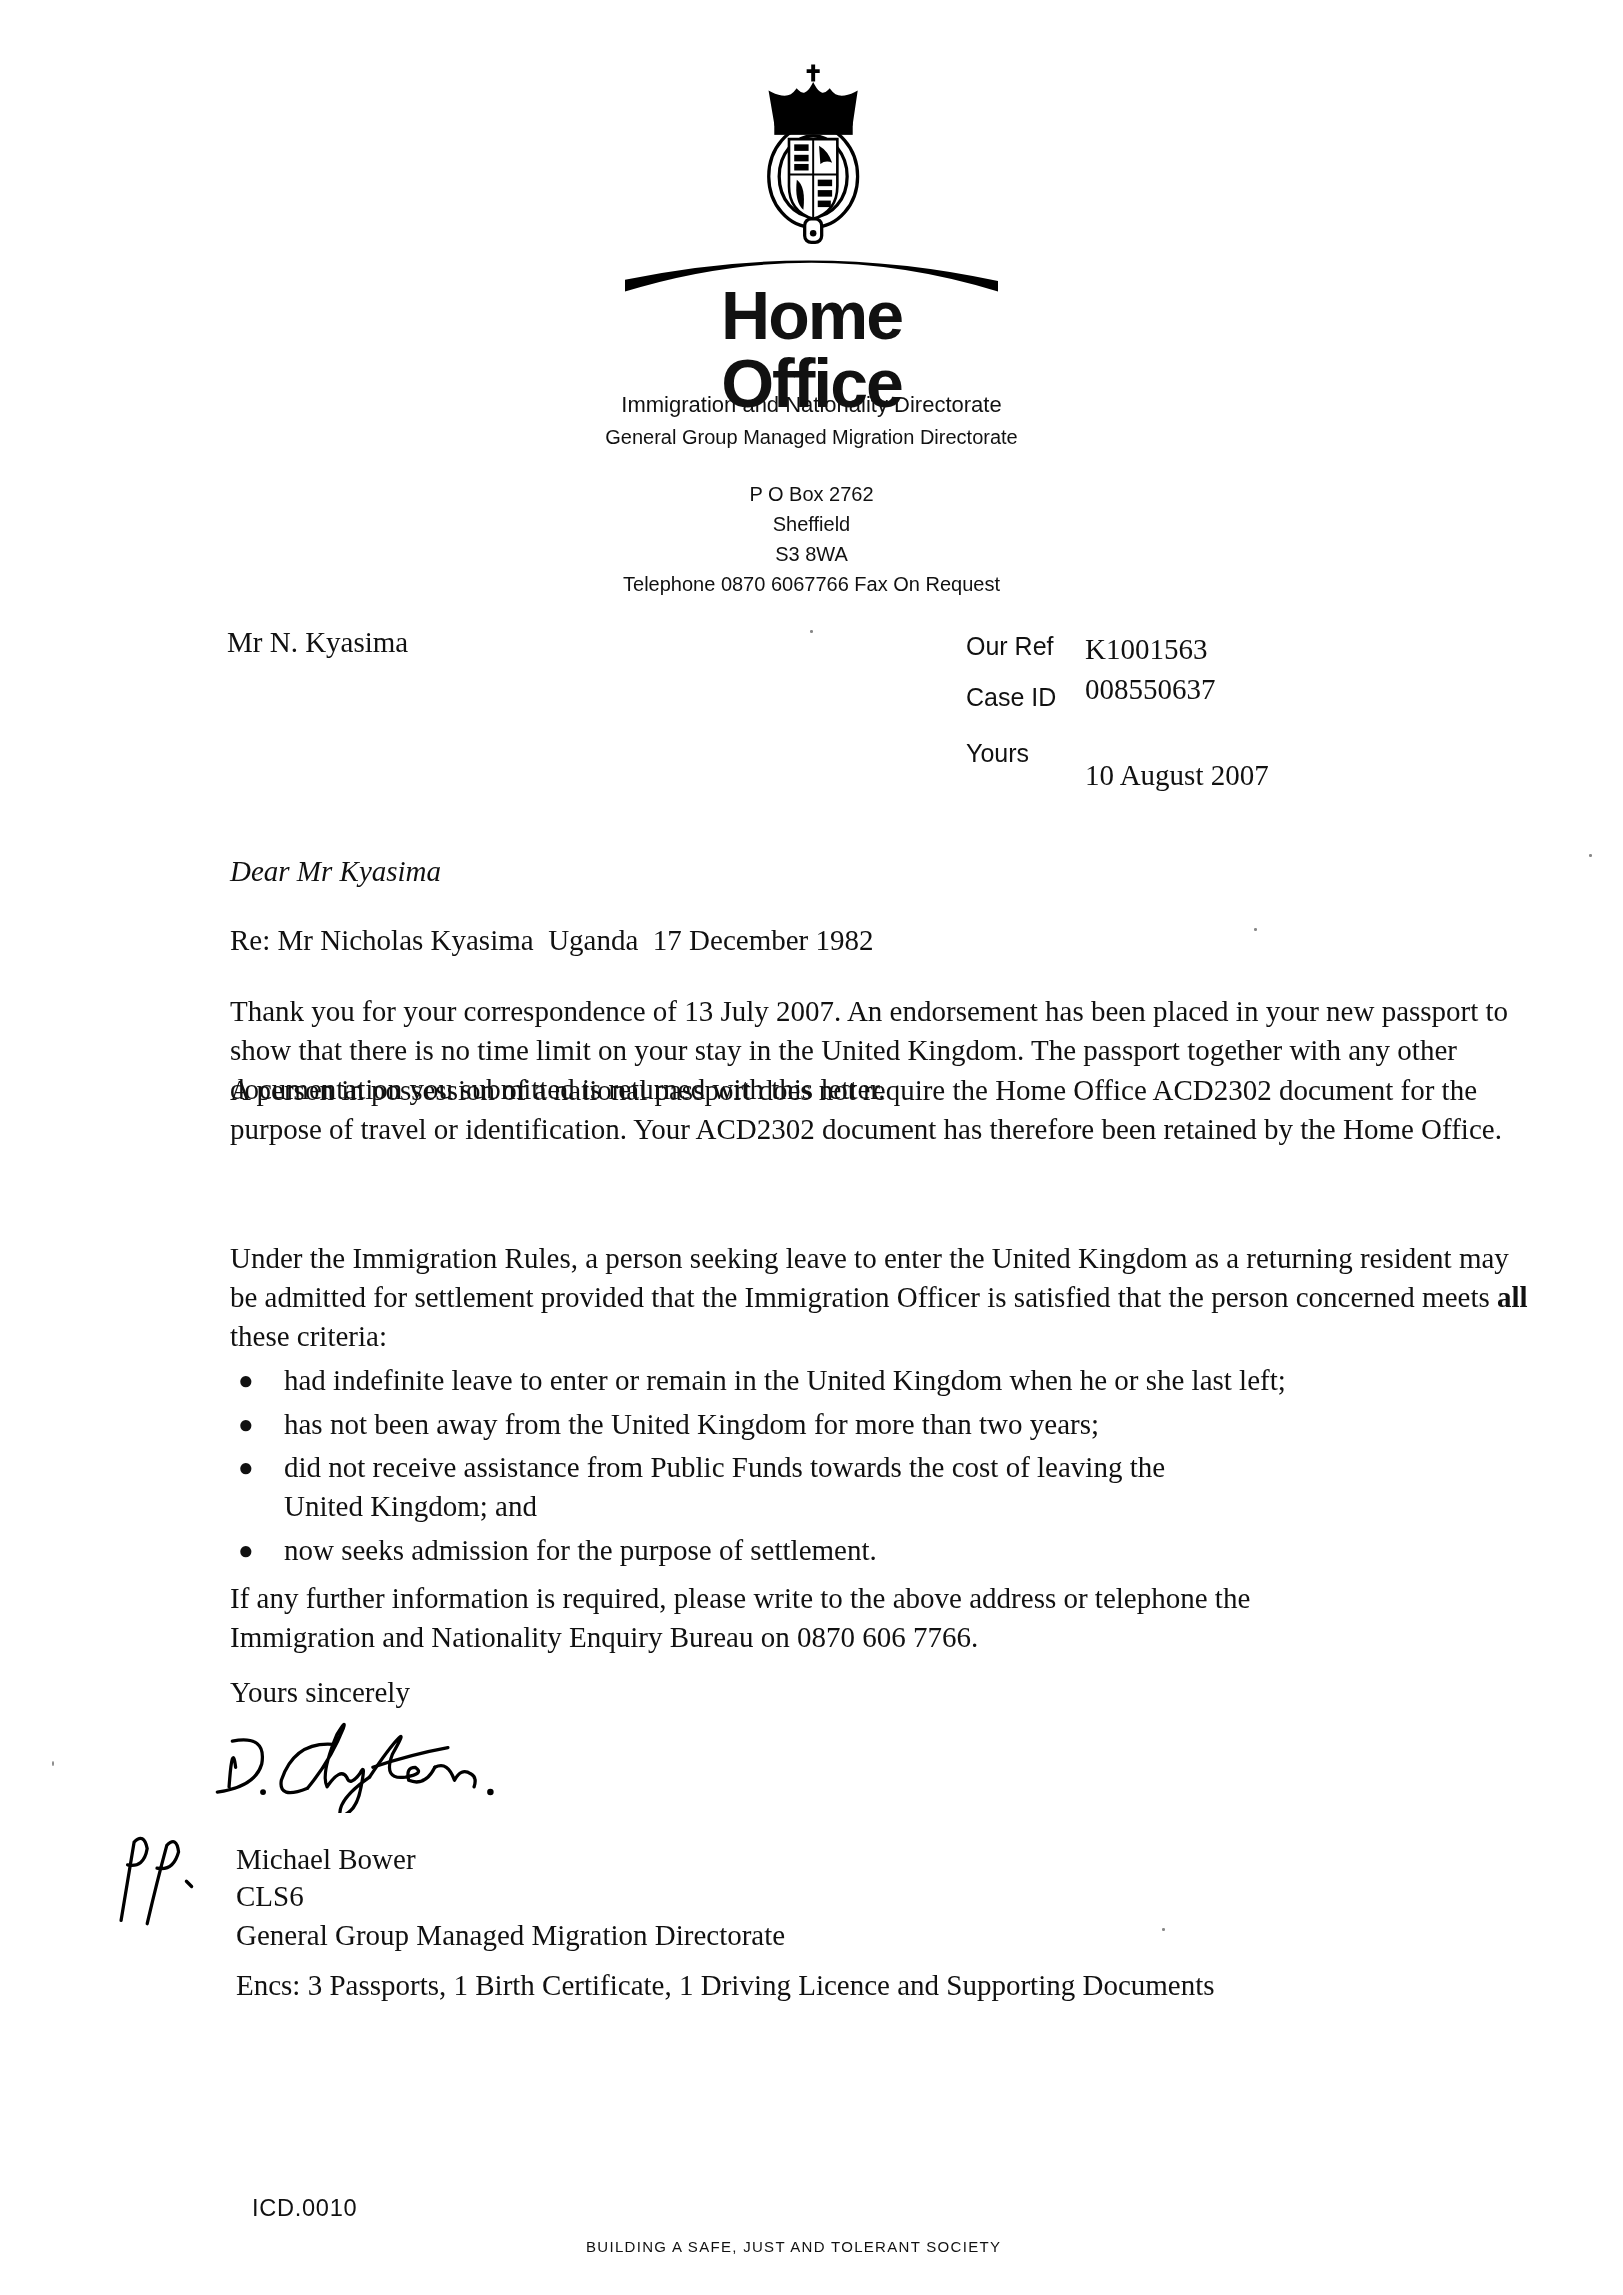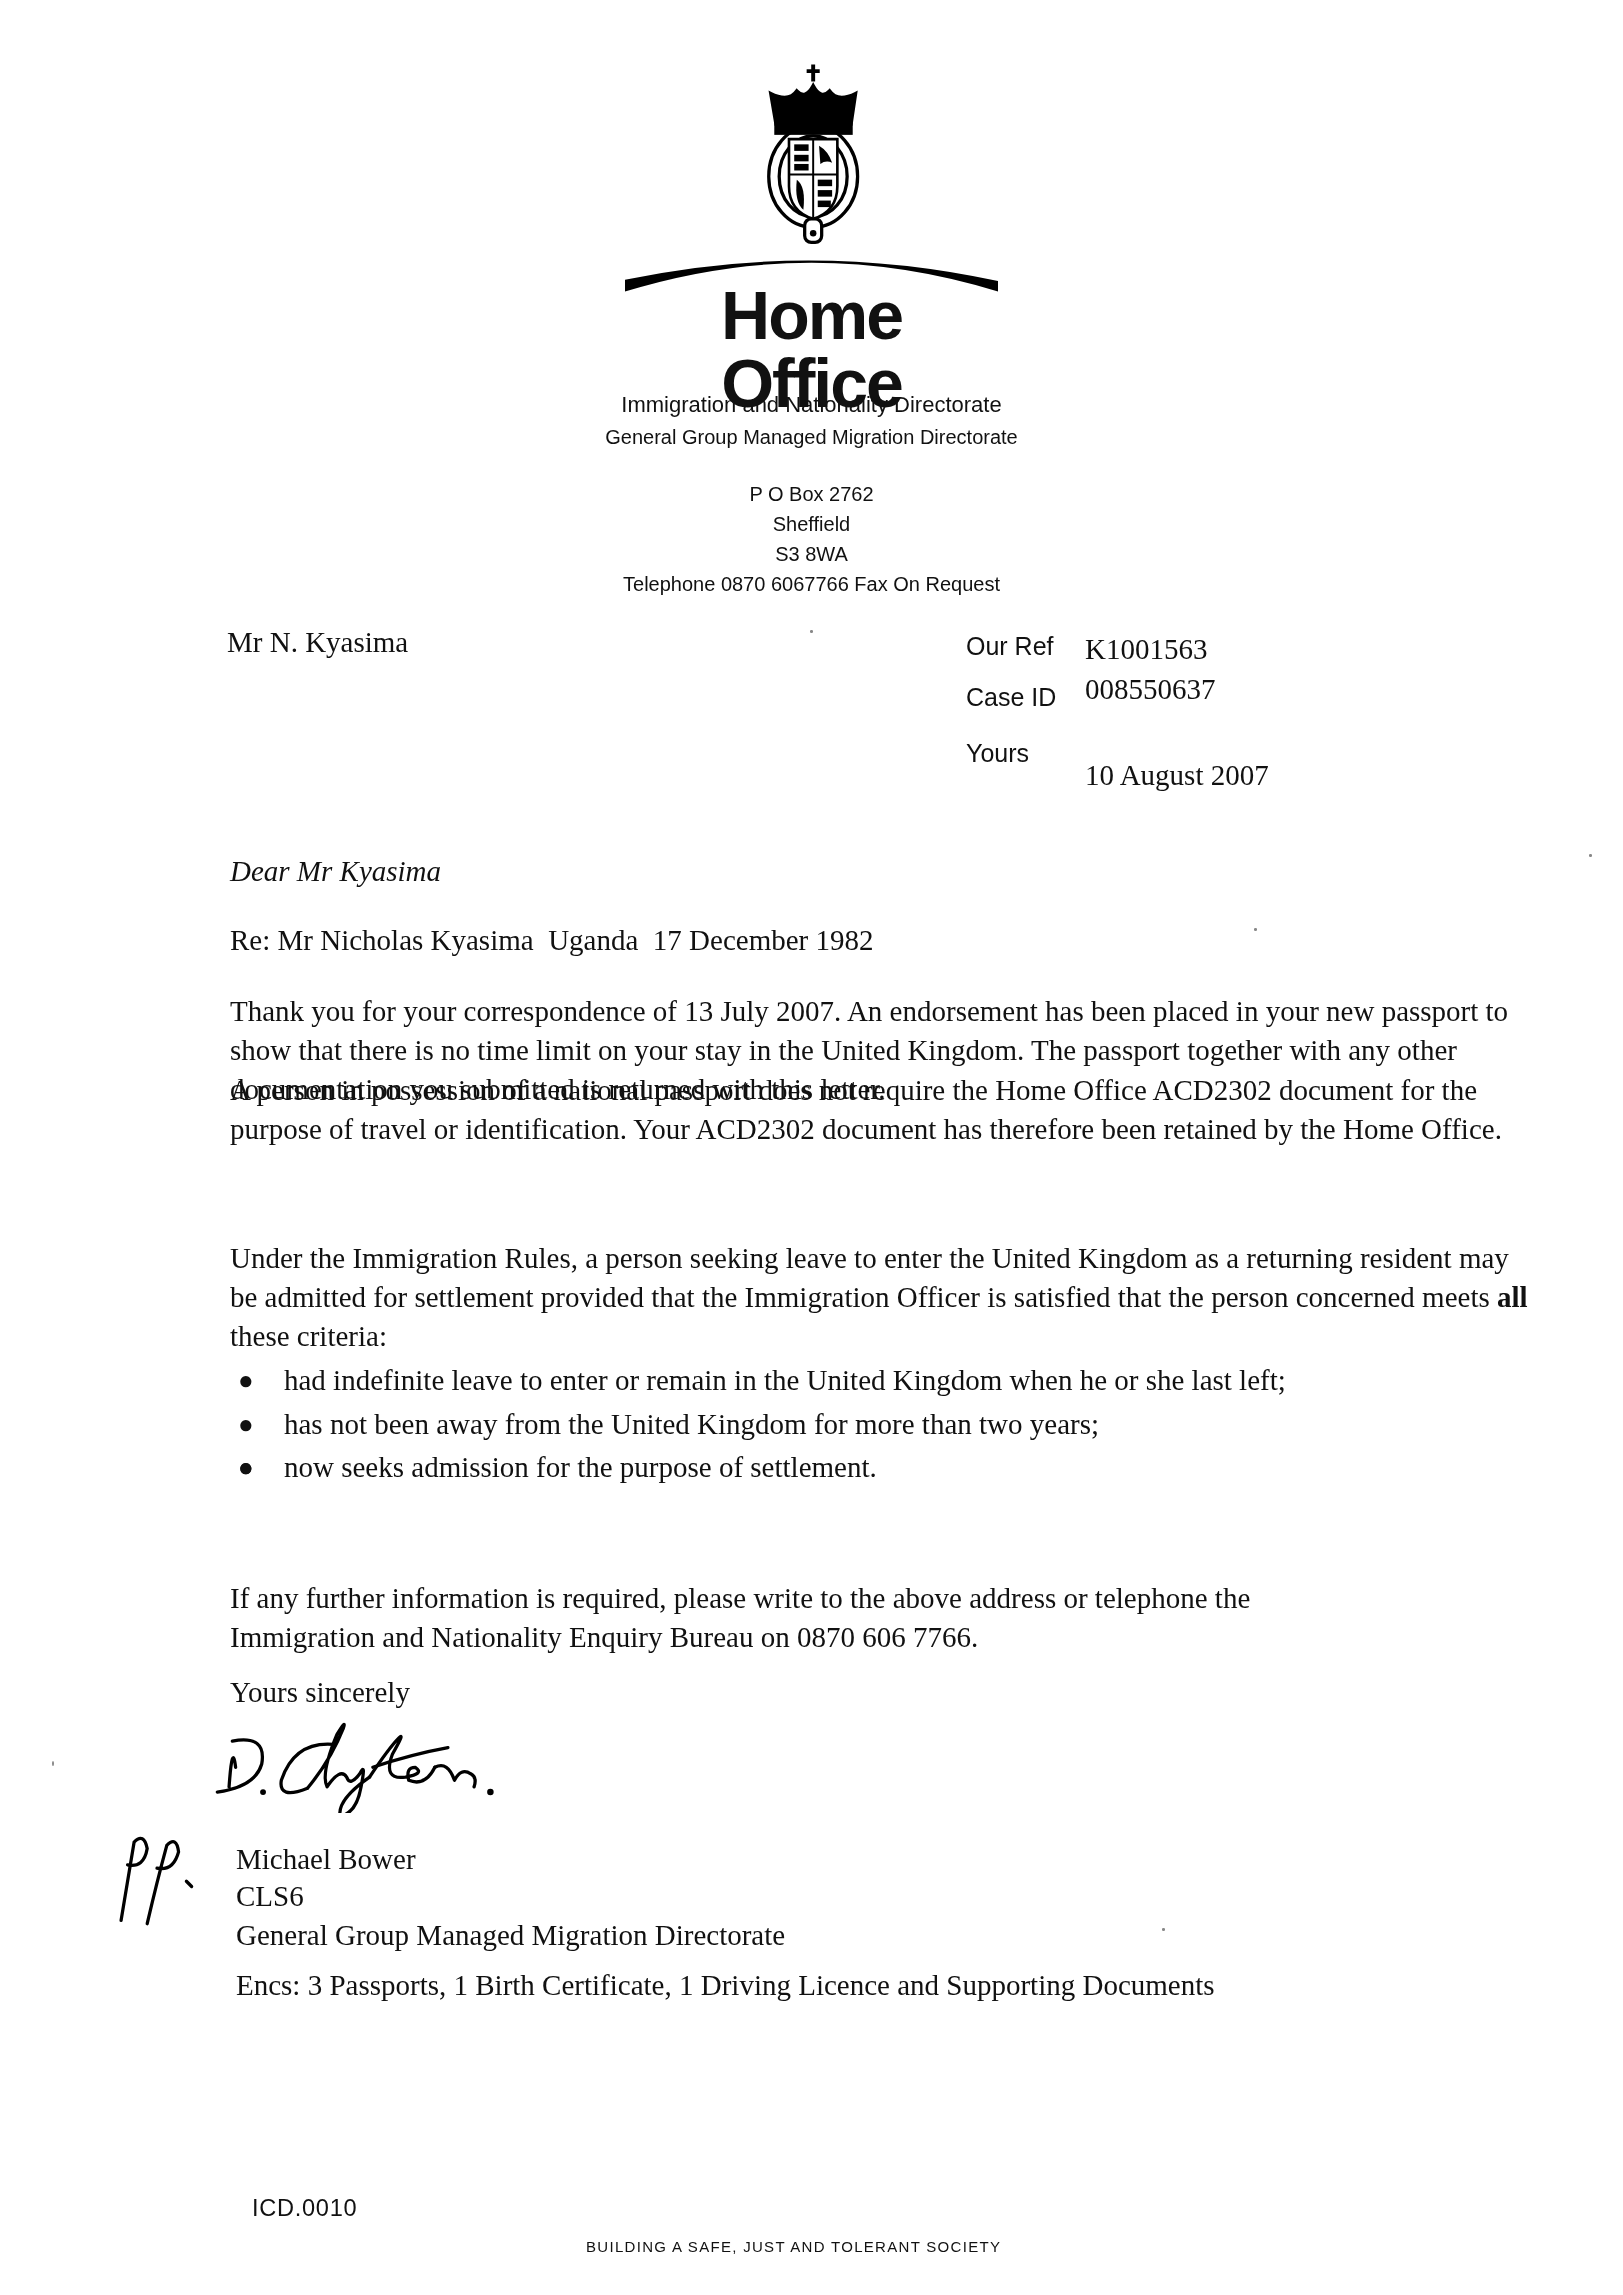--- a/index.html
+++ b/index.html
@@ -114,21 +114,21 @@
 
 <div id="salutation" class="abs serif body-text">Dear Mr Kyasima</div>
 <div id="re-line" class="abs serif body-text">Re: Mr Nicholas Kyasima  Uganda  17 December 1982</div>
 <div id="para1" class="abs serif body-text">Thank you for your correspondence of 13 July 2007. An endorsement has been placed in your new passport to show that there is no time limit on your stay in the United Kingdom.  The passport together with any other documentation you submitted is returned with this letter.</div>
 <div id="para2" class="abs serif body-text">A person in possession of a national passport does not require the Home Office ACD2302 document for the purpose of travel or identification.  Your ACD2302 document has therefore been retained by the Home Office.</div>
 <div id="para3" class="abs serif body-text"><span>Under the Immigration Rules, a person seeking leave to enter the United Kingdom as a returning resident may be admitted for settlement provided that the Immigration Officer is satisfied that the person concerned meets </span><b>all</b><span> these criteria:</span></div>
 
 <ul id="criteria" class="abs serif">
   <li><span class="bullet">●</span><span>had indefinite leave to enter or remain in the United Kingdom when he or she last left;</span></li>
   <li><span class="bullet">●</span><span>has not been away from the United Kingdom for more than two years;</span></li>
-  <li style="padding-right:340px"><span class="bullet">●</span></li>
+  <li style="padding-right:340px"><span class="bullet">●</span><span>did not receive assistance from Public Funds towards the cost of leaving the United Kingdom; and</span></li>
   <li><span class="bullet">●</span><span>now seeks admission for the purpose of settlement.</span></li>
 </ul>
 
 <div id="para4" class="abs serif body-text" style="width:1165px">If any further information is required, please write to the above address or telephone the Immigration and Nationality Enquiry Bureau on 0870 606 7766.</div>
 <div id="closing" class="abs serif body-text">Yours sincerely</div>
 
 <svg id="signature" class="abs" viewBox="0 0 620 150">
   <g fill="none" stroke="#000" stroke-width="5" stroke-linecap="round" stroke-linejoin="round">
     <path d="M40 80 Q35 40 30 110 M12 118 Q70 110 80 75 Q88 30 35 40"></path>
     <circle cx="82" cy="118" r="2" fill="#000"></circle>

